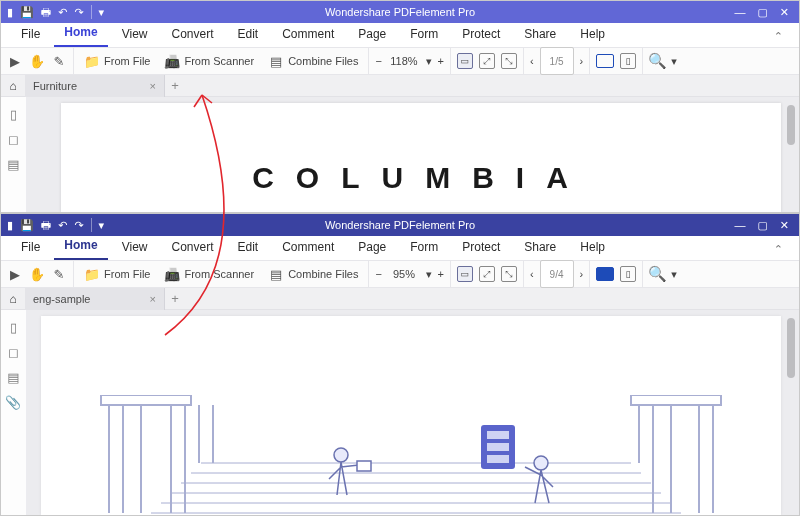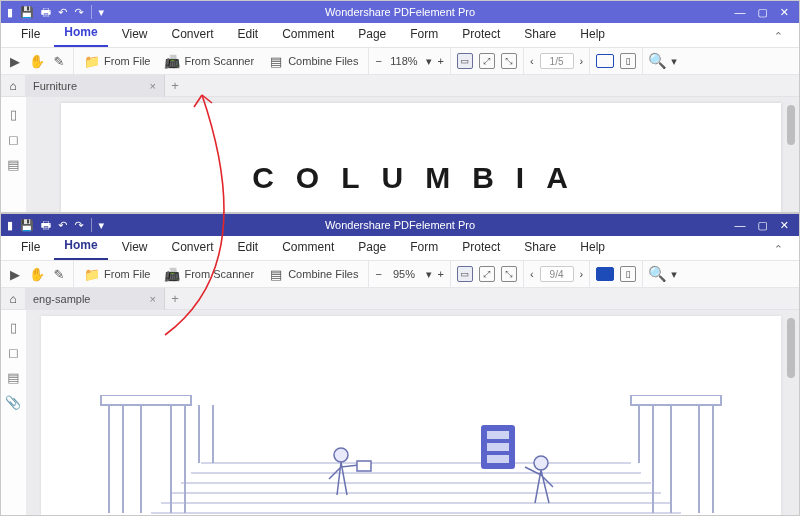--- a/index.html
+++ b/index.html
@@ -18,21 +18,21 @@
   .menu { padding: 8px 10px 6px; cursor: default; }
   .menu.active { color: #3a42d6; border-bottom: 2px solid #3a42d6; font-weight: 600; }
   .menu.active-bot { color: #2c3590; border-bottom: 2px solid #2c3590; font-weight: 600; }
   .collapse { margin-left: auto; font-size: 11px; color: #777; padding: 4px 6px; }
   .toolbar { height: 28px; border-top: 1px solid #e6e6ea; border-bottom: 1px solid #e6e6ea; display: flex; align-items: center; font-size: 11px; color: #444; background: #fbfbfb; }
   .tgrp { display: flex; align-items: center; height: 100%; border-right: 1px solid #e6e6ea; padding: 0 6px; gap: 6px; }
   .tgrp:last-child { border-right: none; }
   .tbtn { display: flex; align-items: center; gap: 4px; padding: 3px 4px; border-radius: 2px; }
   .tico { font-size: 13px; color: #555; display: inline-flex; align-items: center; justify-content: center; width: 16px; height: 16px; }
   .zoom-val { min-width: 32px; text-align: center; }
-  .page-box { width: 34px; height: 16px; background: #fff; border: 1px solid #ccc; border-radius: 2px; font-size: 10px; display: inline-flex; align-items: center; justify-content: center; color: #888; }
+  .page-box { width: 34px; height: 28px; background: #fff; border: 1px solid #ccc; border-radius: 2px; font-size: 10px; display: inline-flex; align-items: center; justify-content: center; color: #888; }
   .view-ico { width:16px; height:16px; border:1px solid #888; border-radius:2px; display:inline-flex; align-items:center; justify-content:center; font-size:9px; }
   .view-ico.sel { background:#eceef5; border-color:#6a6f9a; }
   .cam-ico { width:18px; height:14px; border:1px solid #1d4bb8; border-radius:2px; position:relative; }
   .cam-ico.bot { background:#1d4bb8; }
   .tabbar { height: 22px; display: flex; align-items: center; background: #f0f0f2; border-bottom: 1px solid #e2e2e6; }
   .home-ico { width: 24px; display:flex; align-items:center; justify-content:center; font-size:12px; color:#333; }
   .doc-tab { height: 22px; background: #e4e4e8; border-right: 1px solid #d4d4da; display:flex; align-items:center; padding: 4px 8px; gap: 8px; font-size: 11px; color: #4a4a4a; min-width: 140px; }
   .doc-tab .x { margin-left: auto; color: #888; font-size: 11px; }
   .newtab { width: 20px; text-align:center; color:#888; font-size: 13px; }
   .body { flex: 1; display: flex; min-height: 0; }

